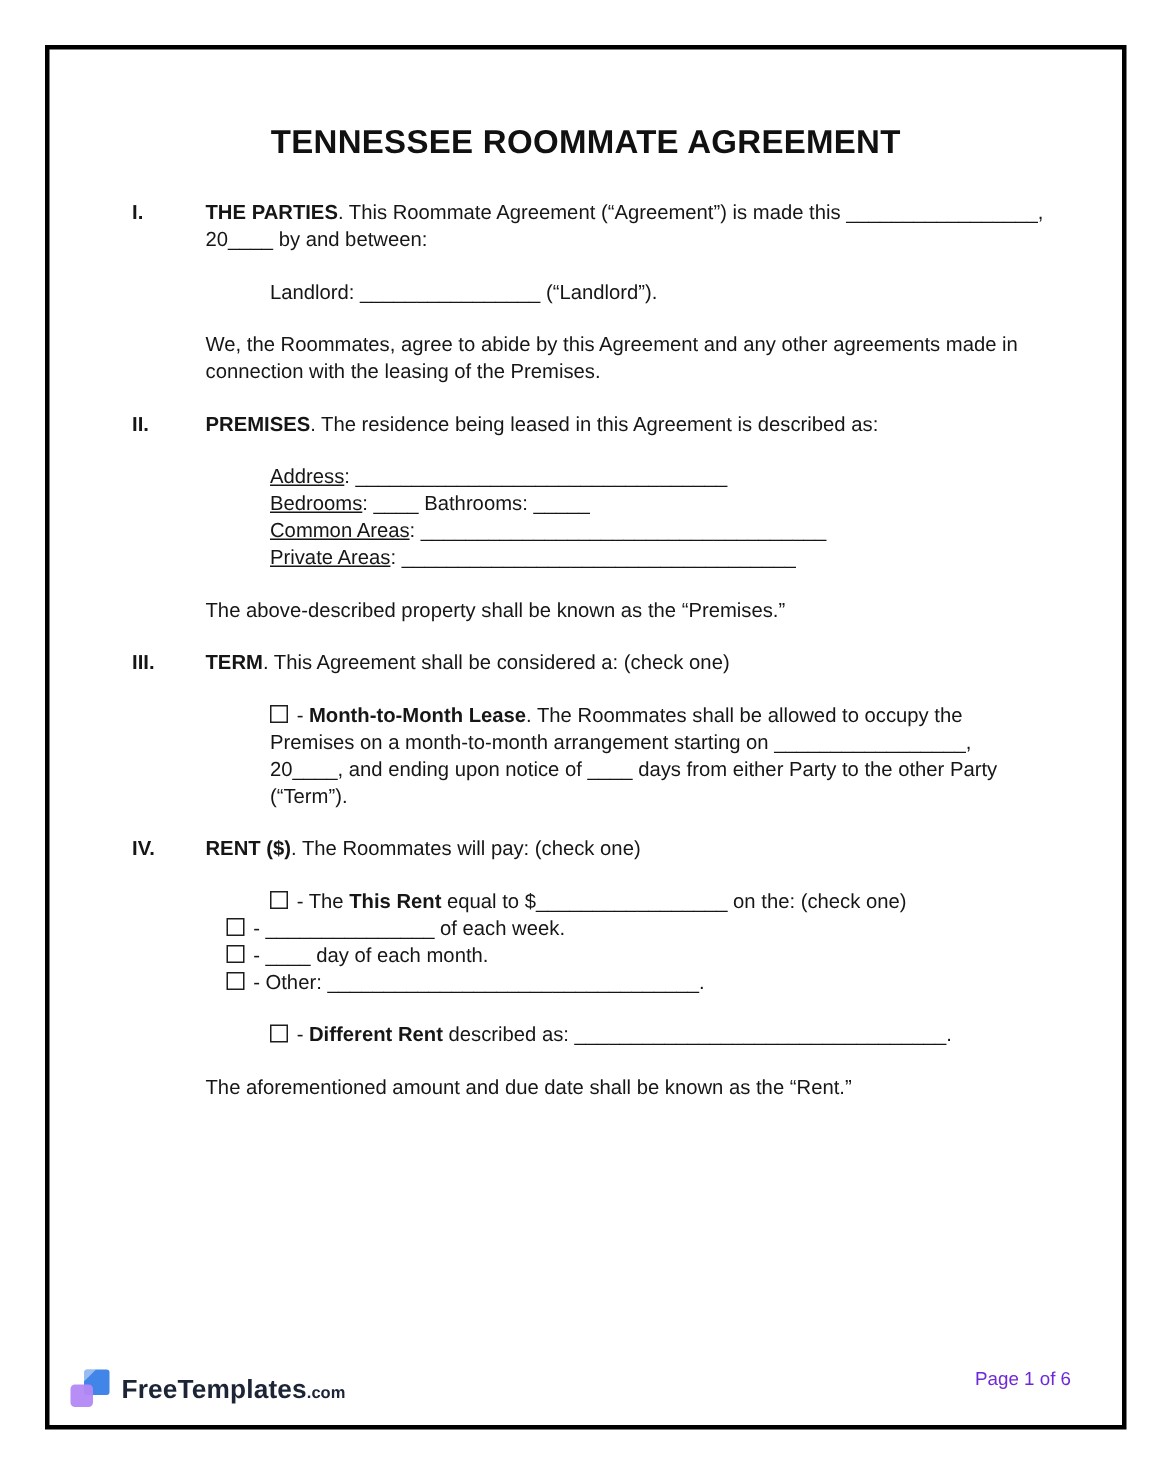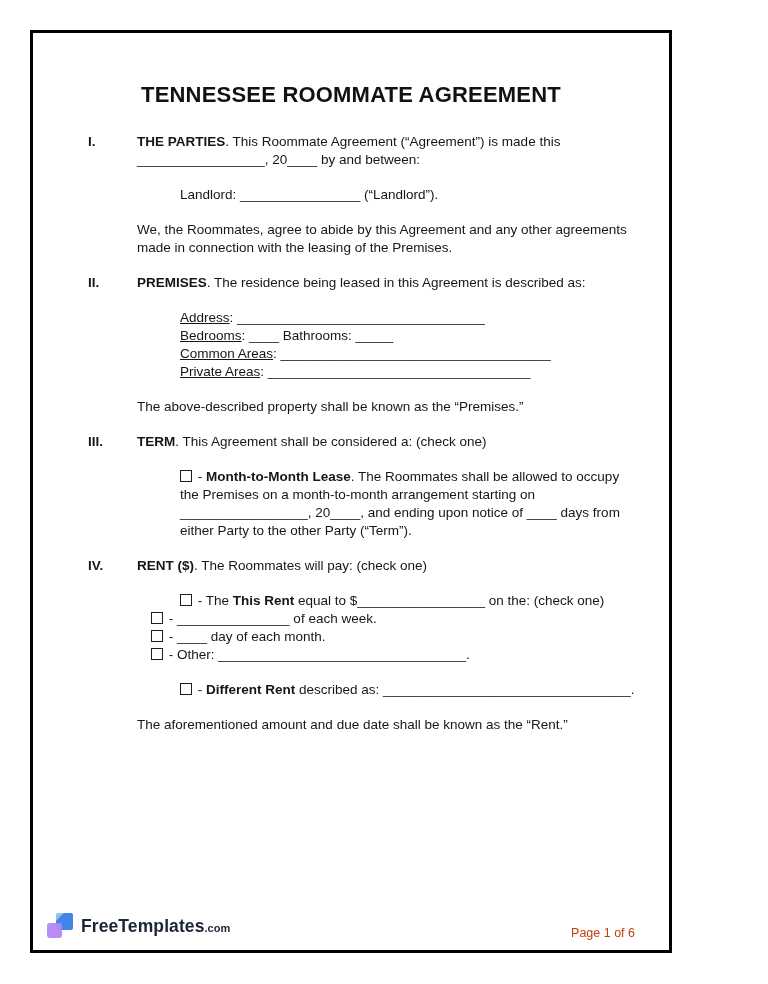--- a/index.html
+++ b/index.html
@@ -12,21 +12,21 @@
     position: relative;
     width: 768px;
     height: 984px;
     background: #ffffff;
     overflow: hidden;
   }
   .page {
     position: absolute;
     left: 30px;
     top: 30px;
-    width: 642px;
+    width: 721px;
     height: 923px;
     box-sizing: border-box;
     border: 3px solid #000000;
     background: #ffffff;
   }
   .doc-title {
     margin-top: 49px;
     margin-bottom: 25px;
     text-align: center;
     font-size: 22px;
@@ -66,21 +66,21 @@
     margin-bottom: -1px;
     background: #ffffff;
   }
   .footer {
     position: absolute;
     left: 14px;
     right: 34px;
     bottom: 10px;
     display: flex;
     justify-content: space-between;
-    align-items: flex-end;
+    align-items: flex-start;
   }
   .brand {
     display: flex;
     align-items: center;
     gap: 7px;
   }
   .logo-icon {
     position: relative;
     width: 27px;
     height: 28px;
@@ -114,21 +114,21 @@
     font-weight: bold;
     font-size: 17.5px;
     letter-spacing: 0.1px;
   }
   .brand-tld {
     font-size: 11px;
     font-weight: bold;
   }
   .page-num {
     font-size: 12.5px;
-    color: #c2410c;
+    color: #6d28d9;
   }
 </style>
 </head>
 <body>
 
 <div class="canvas">
   <div class="page">
 
     <div class="doc-title">TENNESSEE ROOMMATE AGREEMENT</div>
 

